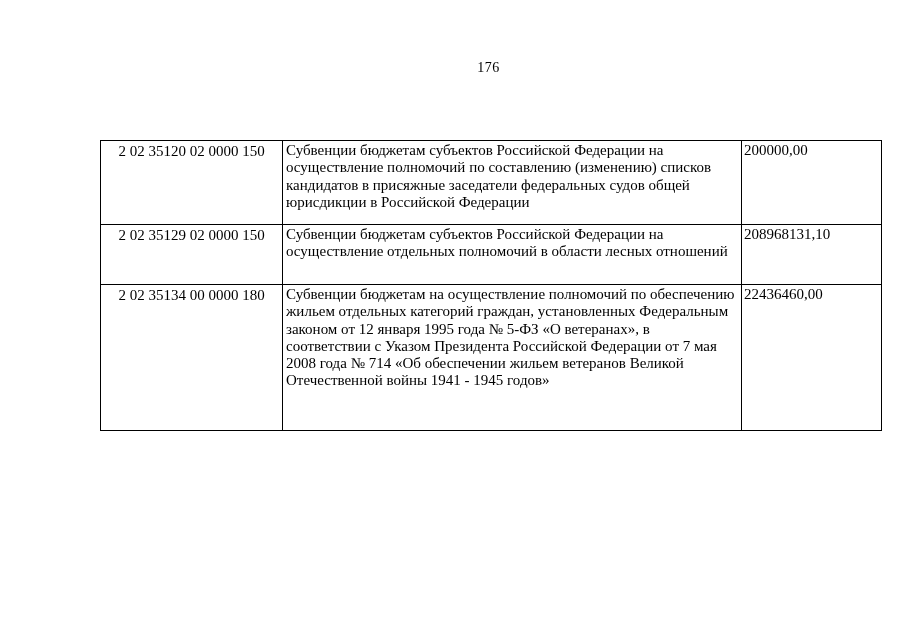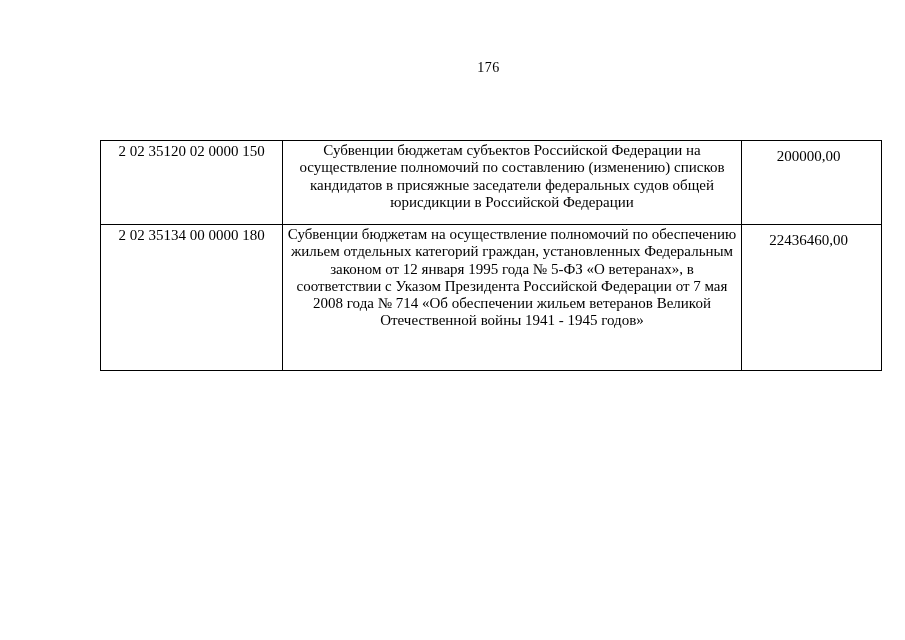--- a/index.html
+++ b/index.html
@@ -36,47 +36,52 @@
     vertical-align: top;
   }
   td.cell-code {
     width: 182px;
     text-align: center;
     padding: 2px 6px 2px 6px;
     white-space: nowrap;
   }
   td.cell-desc {
     width: 459px;
-    text-align: center;
+    text-align: left;
     padding: 1px 3px 2px 3px;
     font-family: Liberation Serif, serif;
   }
   td.cell-amount {
     width: 140px;
-    text-align: center;
+    text-align: left;
     vertical-align: middle;
-    padding: 7px 8px 2px 2px;
+    padding: 1px 8px 2px 2px;
     white-space: nowrap;
   }
   tr.row-1 { height: 84px; }
   tr.row-2 { height: 58px; }
   tr.row-3 { height: 60px; }
   tr.row-4 { height: 146px; }
 </style>
 </head>
 <body>
 
 <div class="page-number">176</div>
 
 <table class="budget-table">
   <tbody>
     <tr class="row-1">
       <td class="cell-code">2 02 35120 02 0000 150</td>
       <td class="cell-desc">Субвенции бюджетам субъектов Российской Федерации на осуществление полномочий по составлению (изменению) списков кандидатов в присяжные заседатели федеральных судов общей юрисдикции в Российской Федерации</td>
       <td class="cell-amount">200000,00</td>
     </tr>
+    <tr class="row-3">
+      <td class="cell-code">2 02 35129 02 0000 150</td>
+      <td class="cell-desc">Субвенции бюджетам субъектов Российской Федерации на осуществление отдельных полномочий в области лесных отношений</td>
+      <td class="cell-amount">208968131,10</td>
+    </tr>
     <tr class="row-4">
       <td class="cell-code">2 02 35134 00 0000 180</td>
       <td class="cell-desc">Субвенции бюджетам на осуществление полномочий по обеспечению жильем отдельных категорий граждан, установленных Федеральным законом от 12 января 1995 года № 5-ФЗ «О ветеранах», в соответствии с Указом Президента Российской Федерации от 7 мая 2008 года № 714 «Об обеспечении жильем ветеранов Великой Отечественной войны 1941 - 1945 годов»</td>
       <td class="cell-amount">22436460,00</td>
     </tr>
   </tbody>
 </table>
 
 </body></html>

